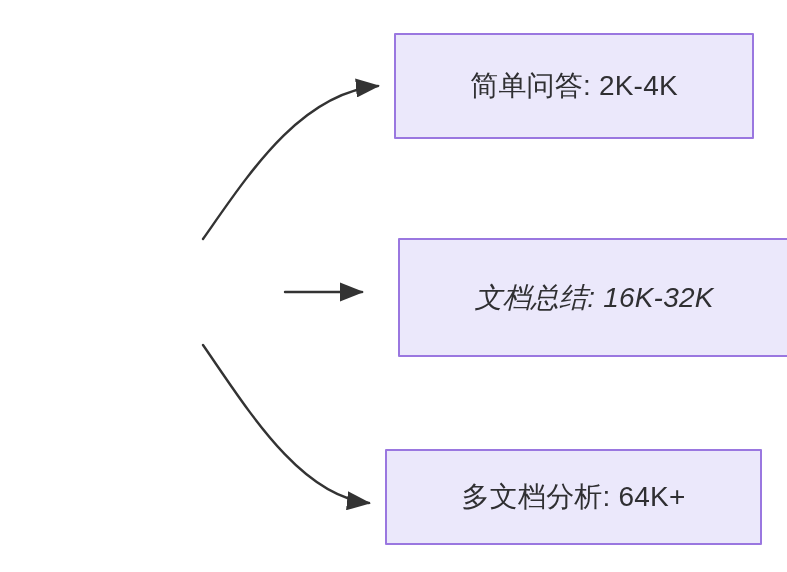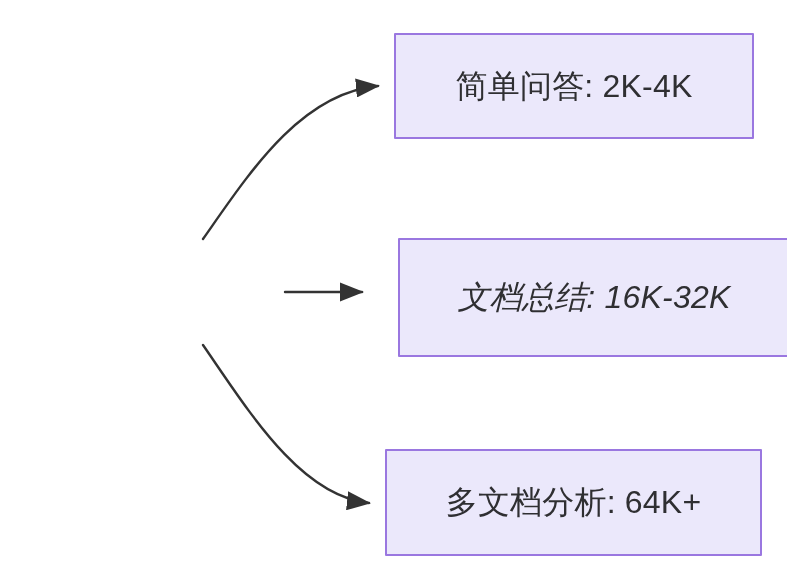--- a/index.html
+++ b/index.html
@@ -30,30 +30,30 @@
     background: #ebe8fb;
     border: 2px solid #9a77e0;
     border-radius: 1px;
     display: flex;
     align-items: center;
     justify-content: center;
     z-index: 2;
   }
   .node-label {
     color: #2f2f32;
-    font-size: 32px;
+    font-size: 28px;
     line-height: 1.2;
     letter-spacing: 0.2px;
     white-space: nowrap;
     text-align: center;
   }
   #node-root   { left: 32px;  top: 239px; width: 253px; height: 105px; }
   #node-simple { left: 394px; top: 33px;  width: 360px; height: 106px; }
   #node-doc    { left: 398px; top: 238px; width: 392px; height: 119px; font-style: italic; }
-  #node-multi  { left: 385px; top: 449px; width: 377px; height: 107px; }
+  #node-multi  { left: 385px; top: 449px; width: 377px; height: 96px; }
 </style>
 </head>
 <body>
 
 <div id="canvas">
 
   <svg id="edge-layer" viewBox="0 0 787 572" width="787" height="572" xmlns="http://www.w3.org/2000/svg">
     <defs>
       <marker id="arrowhead" markerWidth="10" markerHeight="8" refX="9.2" refY="4" orient="auto" markerUnits="strokeWidth">
         <path d="M0,0 L10,4 L0,8 z" fill="#333333"></path>

